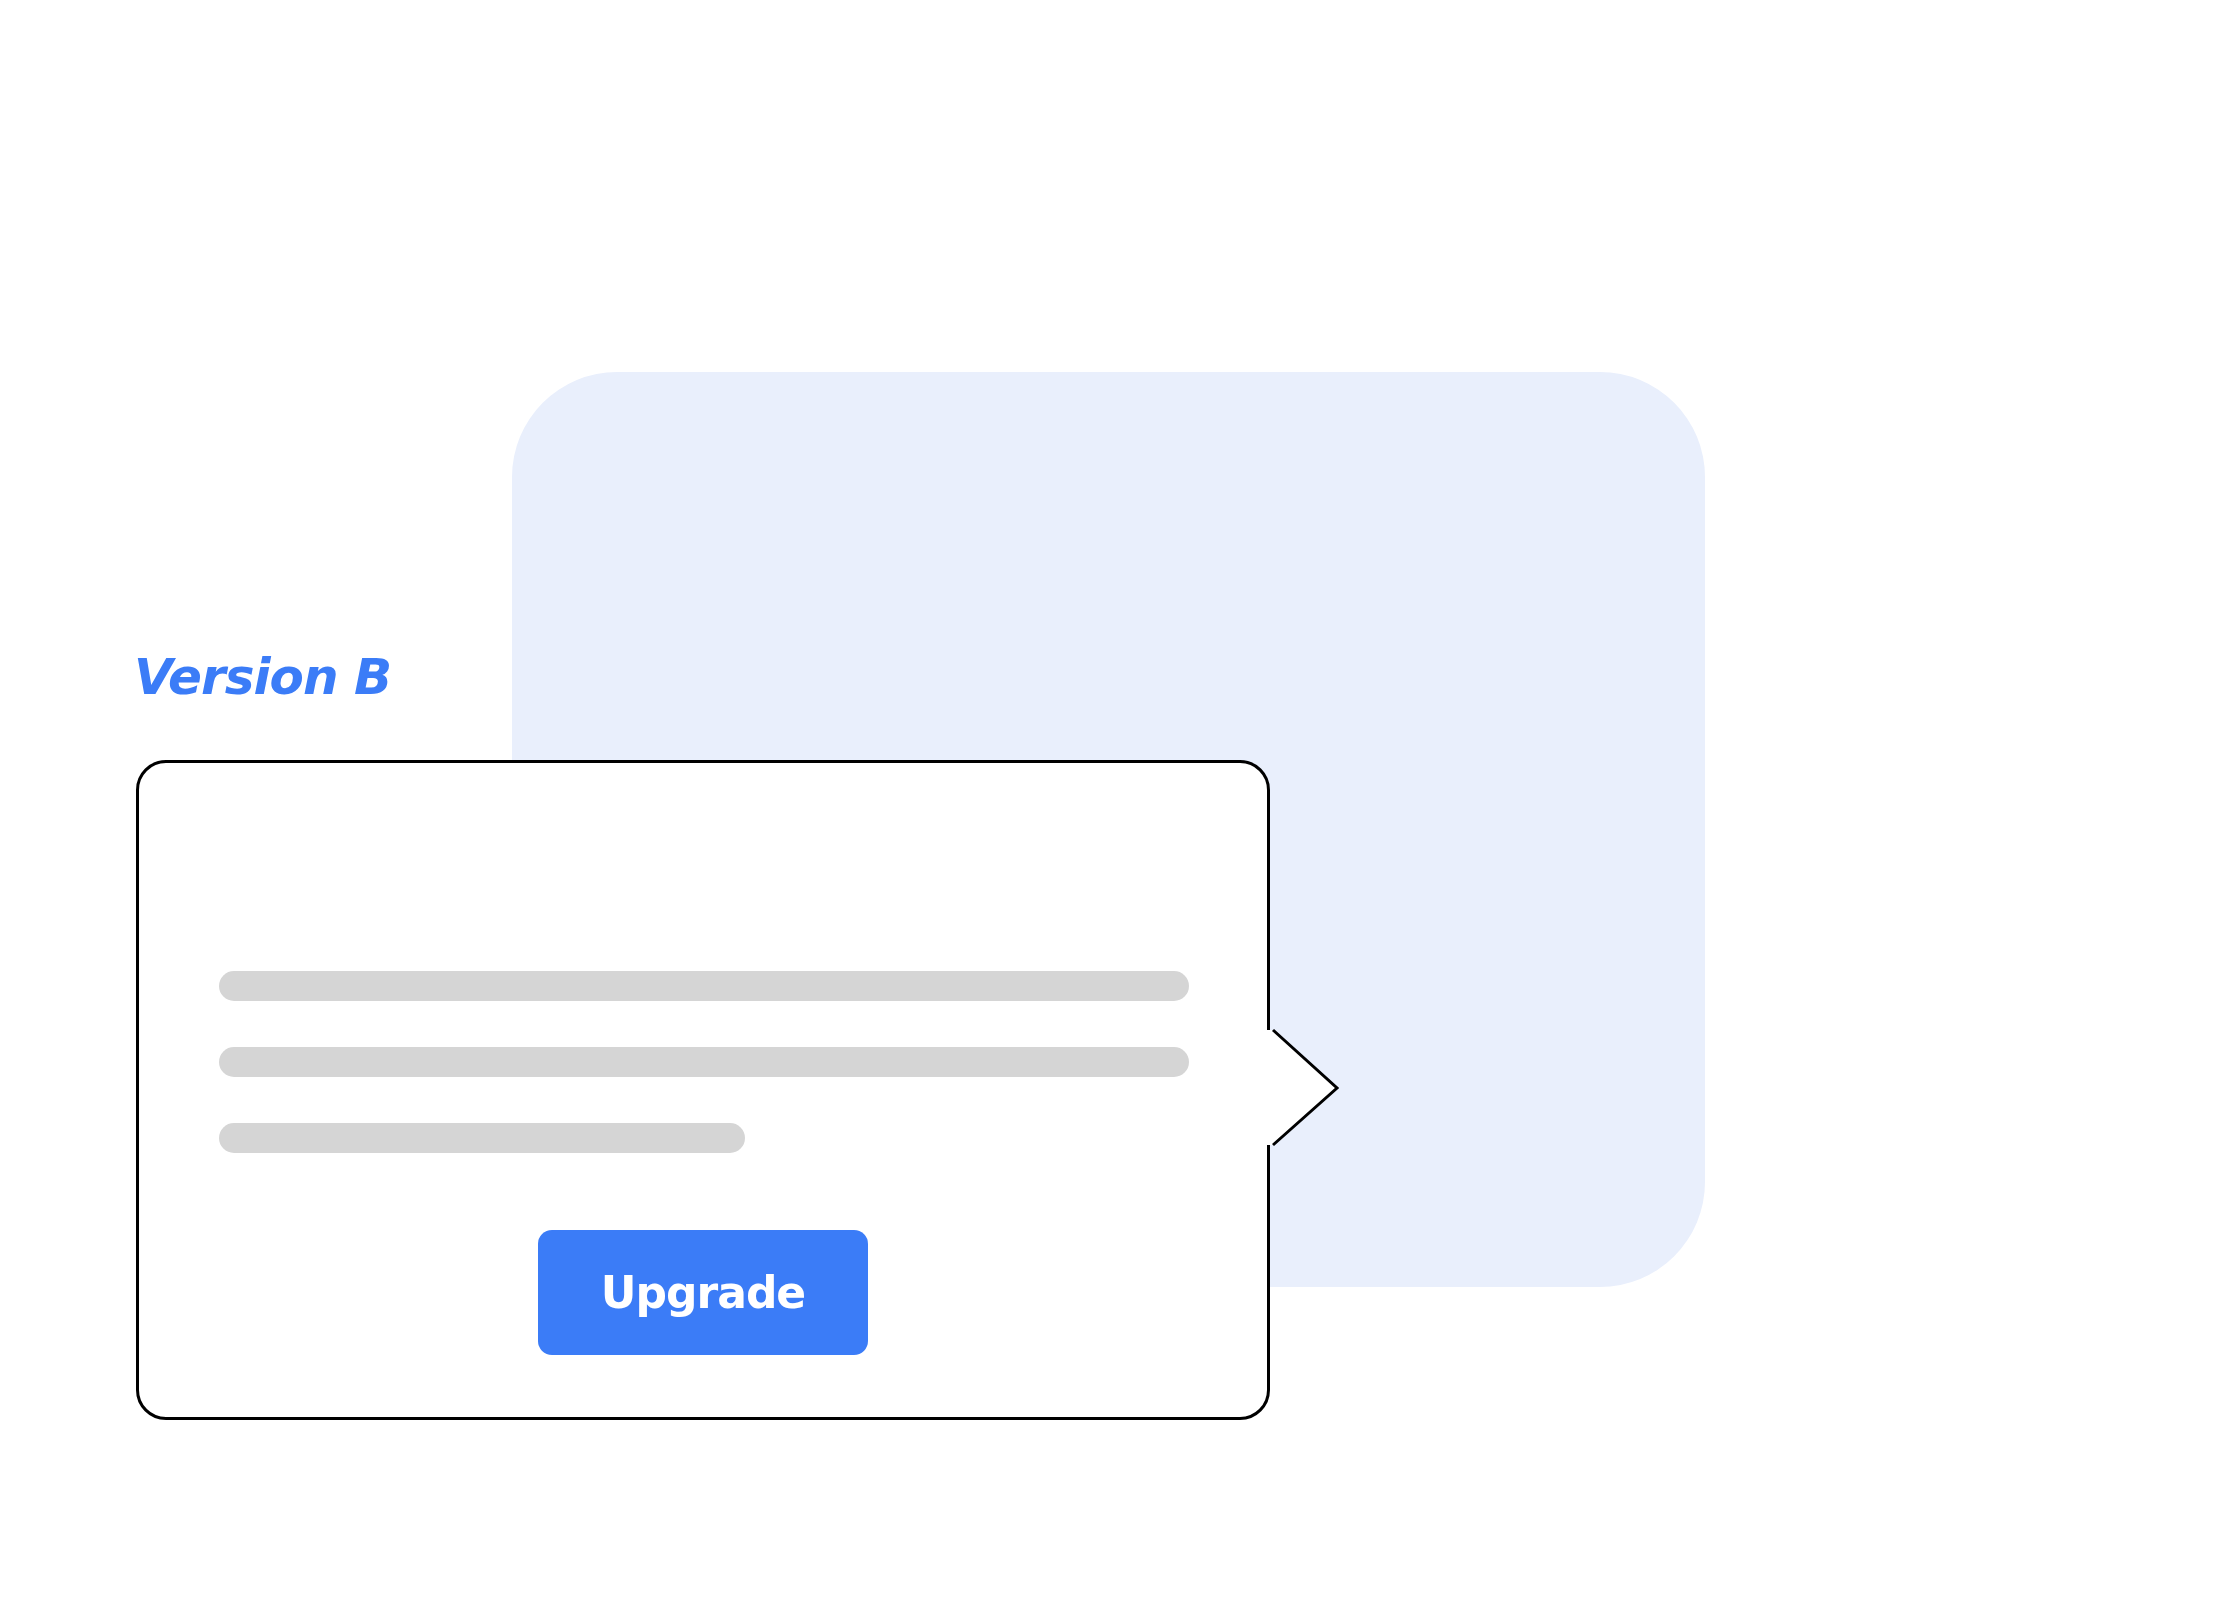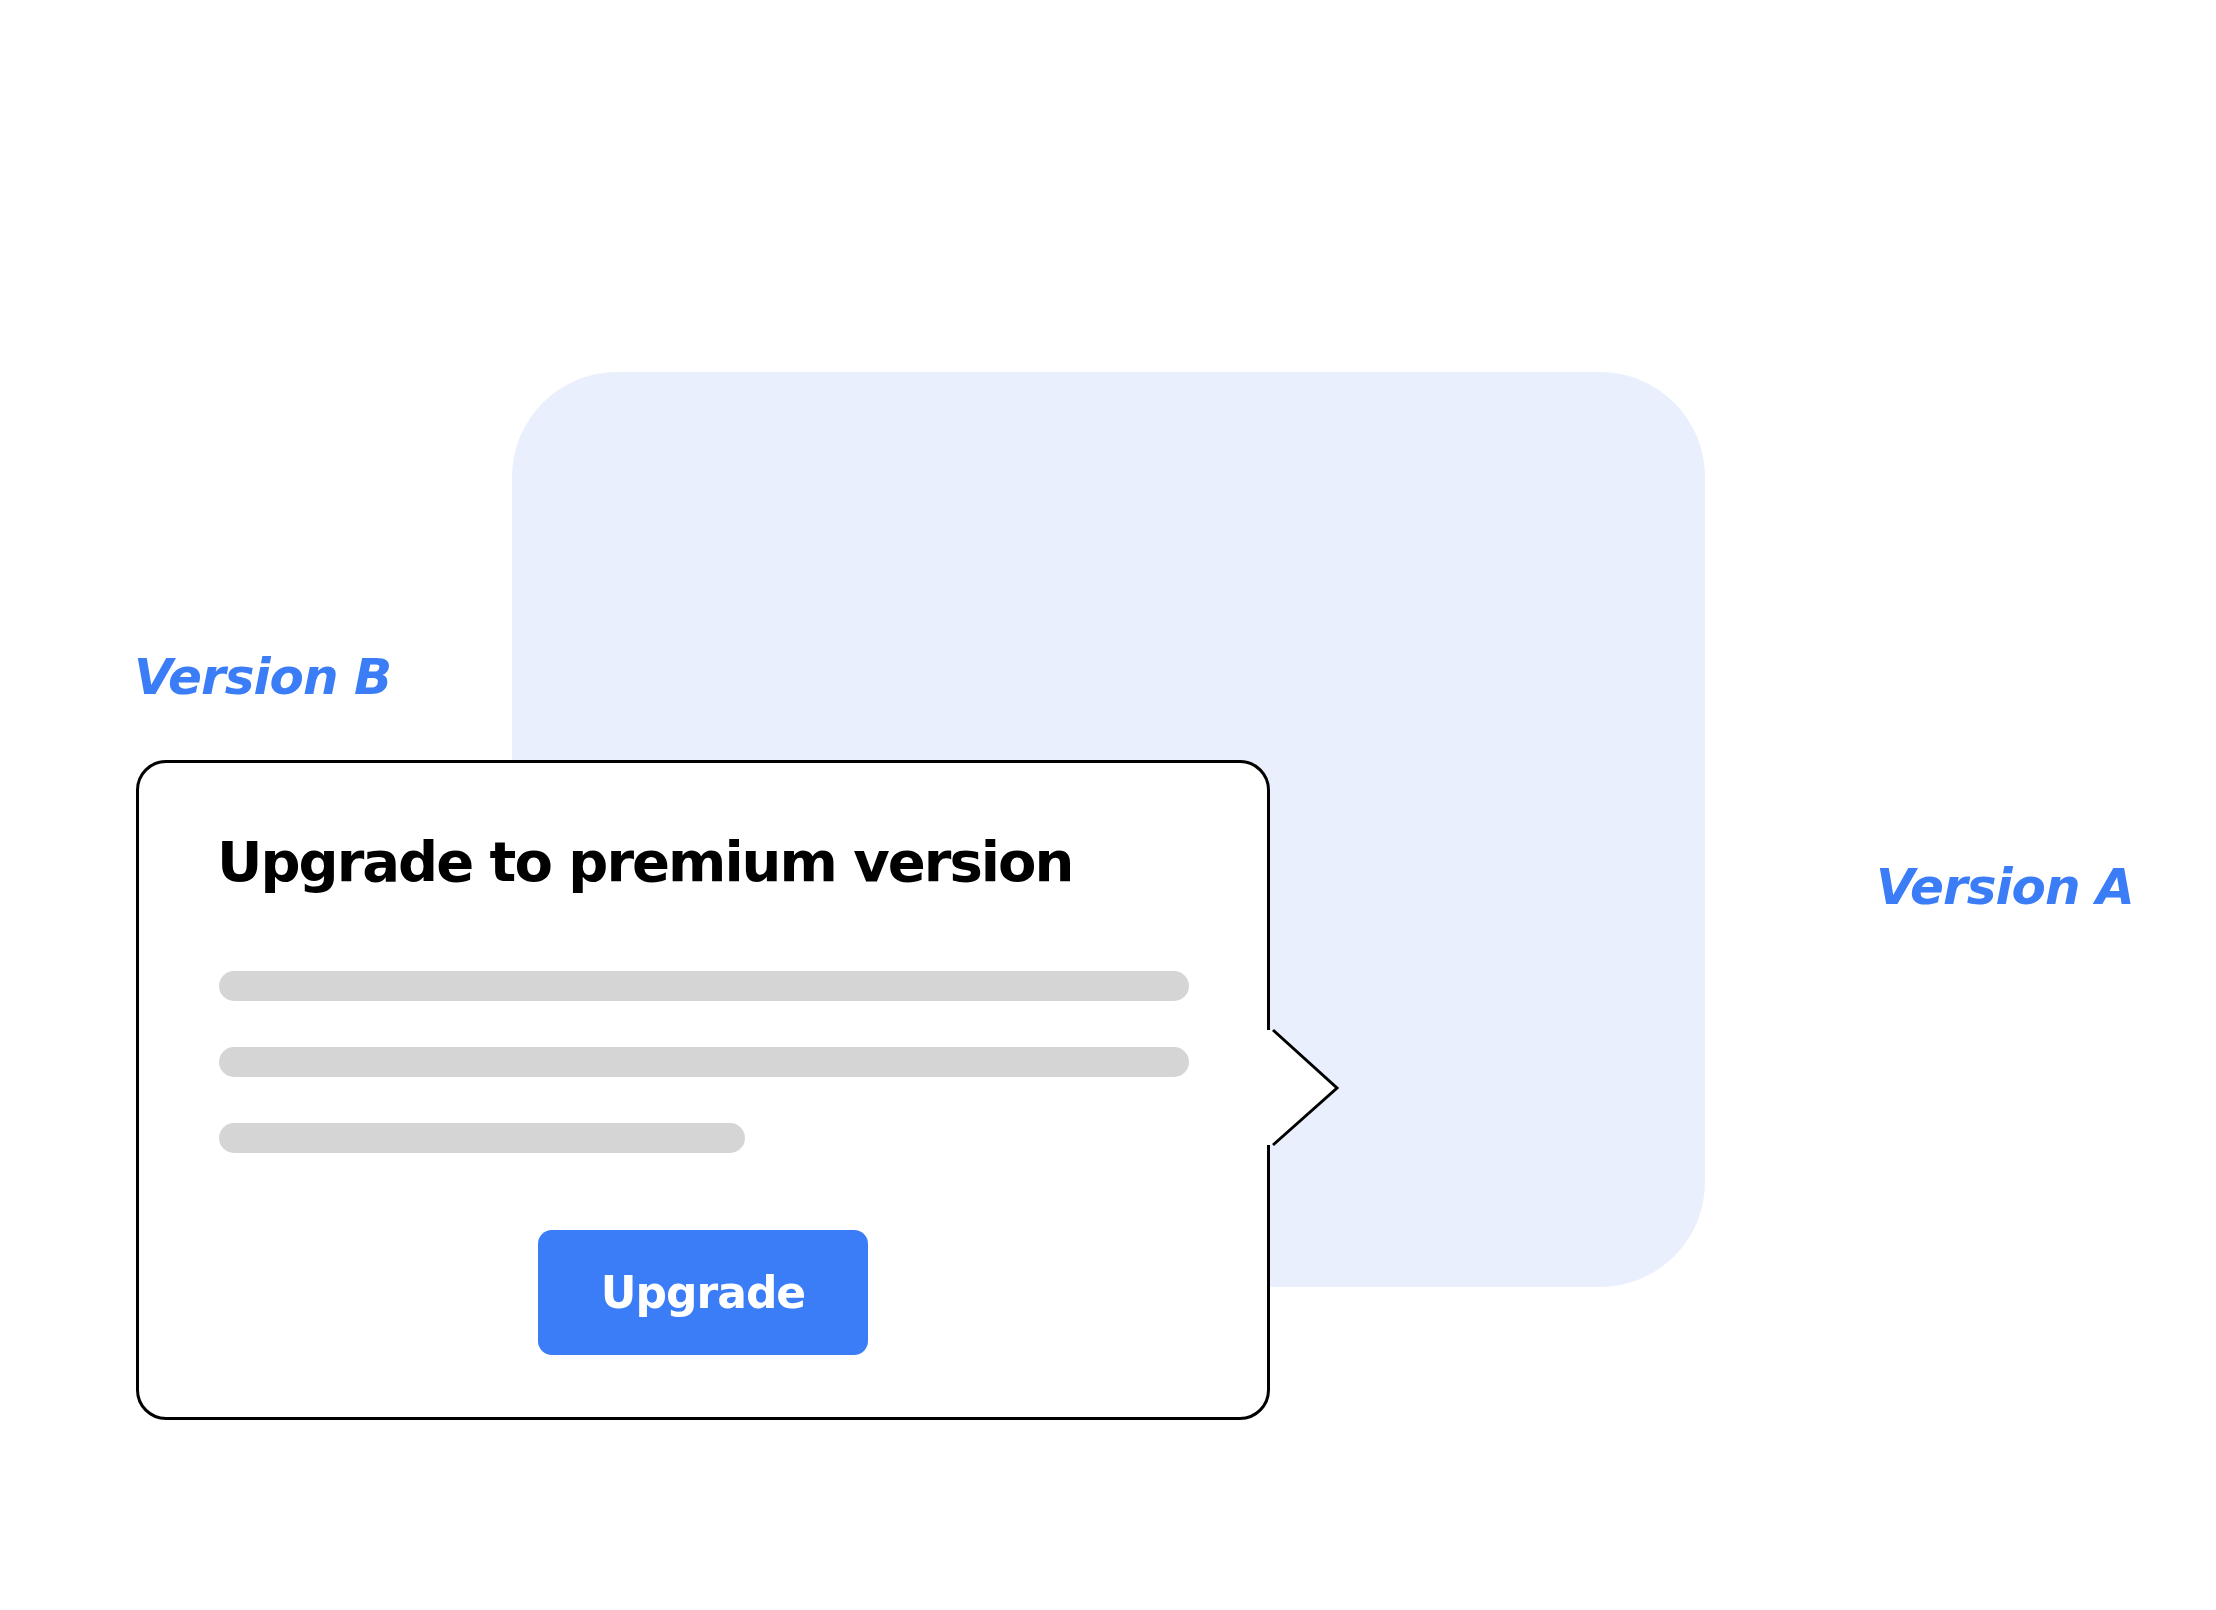--- a/index.html
+++ b/index.html
@@ -146,27 +146,25 @@
 </head>
 <body>
 
 <div class="canvas">
 
   <div class="bg-panel"></div>
 
 
   <div class="version-label label-b">Version B</div>
 
-  <div class="version-label label-a">Version A</div>
 
   <section class="card card-b">
     <svg class="notch notch-right" width="85" height="115" viewBox="0 0 85 115">
       <path class="fill" d="M15,0 L79,58 L15,115 L0,115 L0,0 Z"></path>
       <path class="edge" d="M15,0 L79,58 L15,115"></path>
     </svg>
-    <h2>Upgrade to premium version</h2>
     <div class="line l1"></div>
     <div class="line l2"></div>
     <div class="line l3"></div>
     <button class="btn btn-blue">Upgrade</button>
   </section>
 
 </div>
 
 </body></html>

